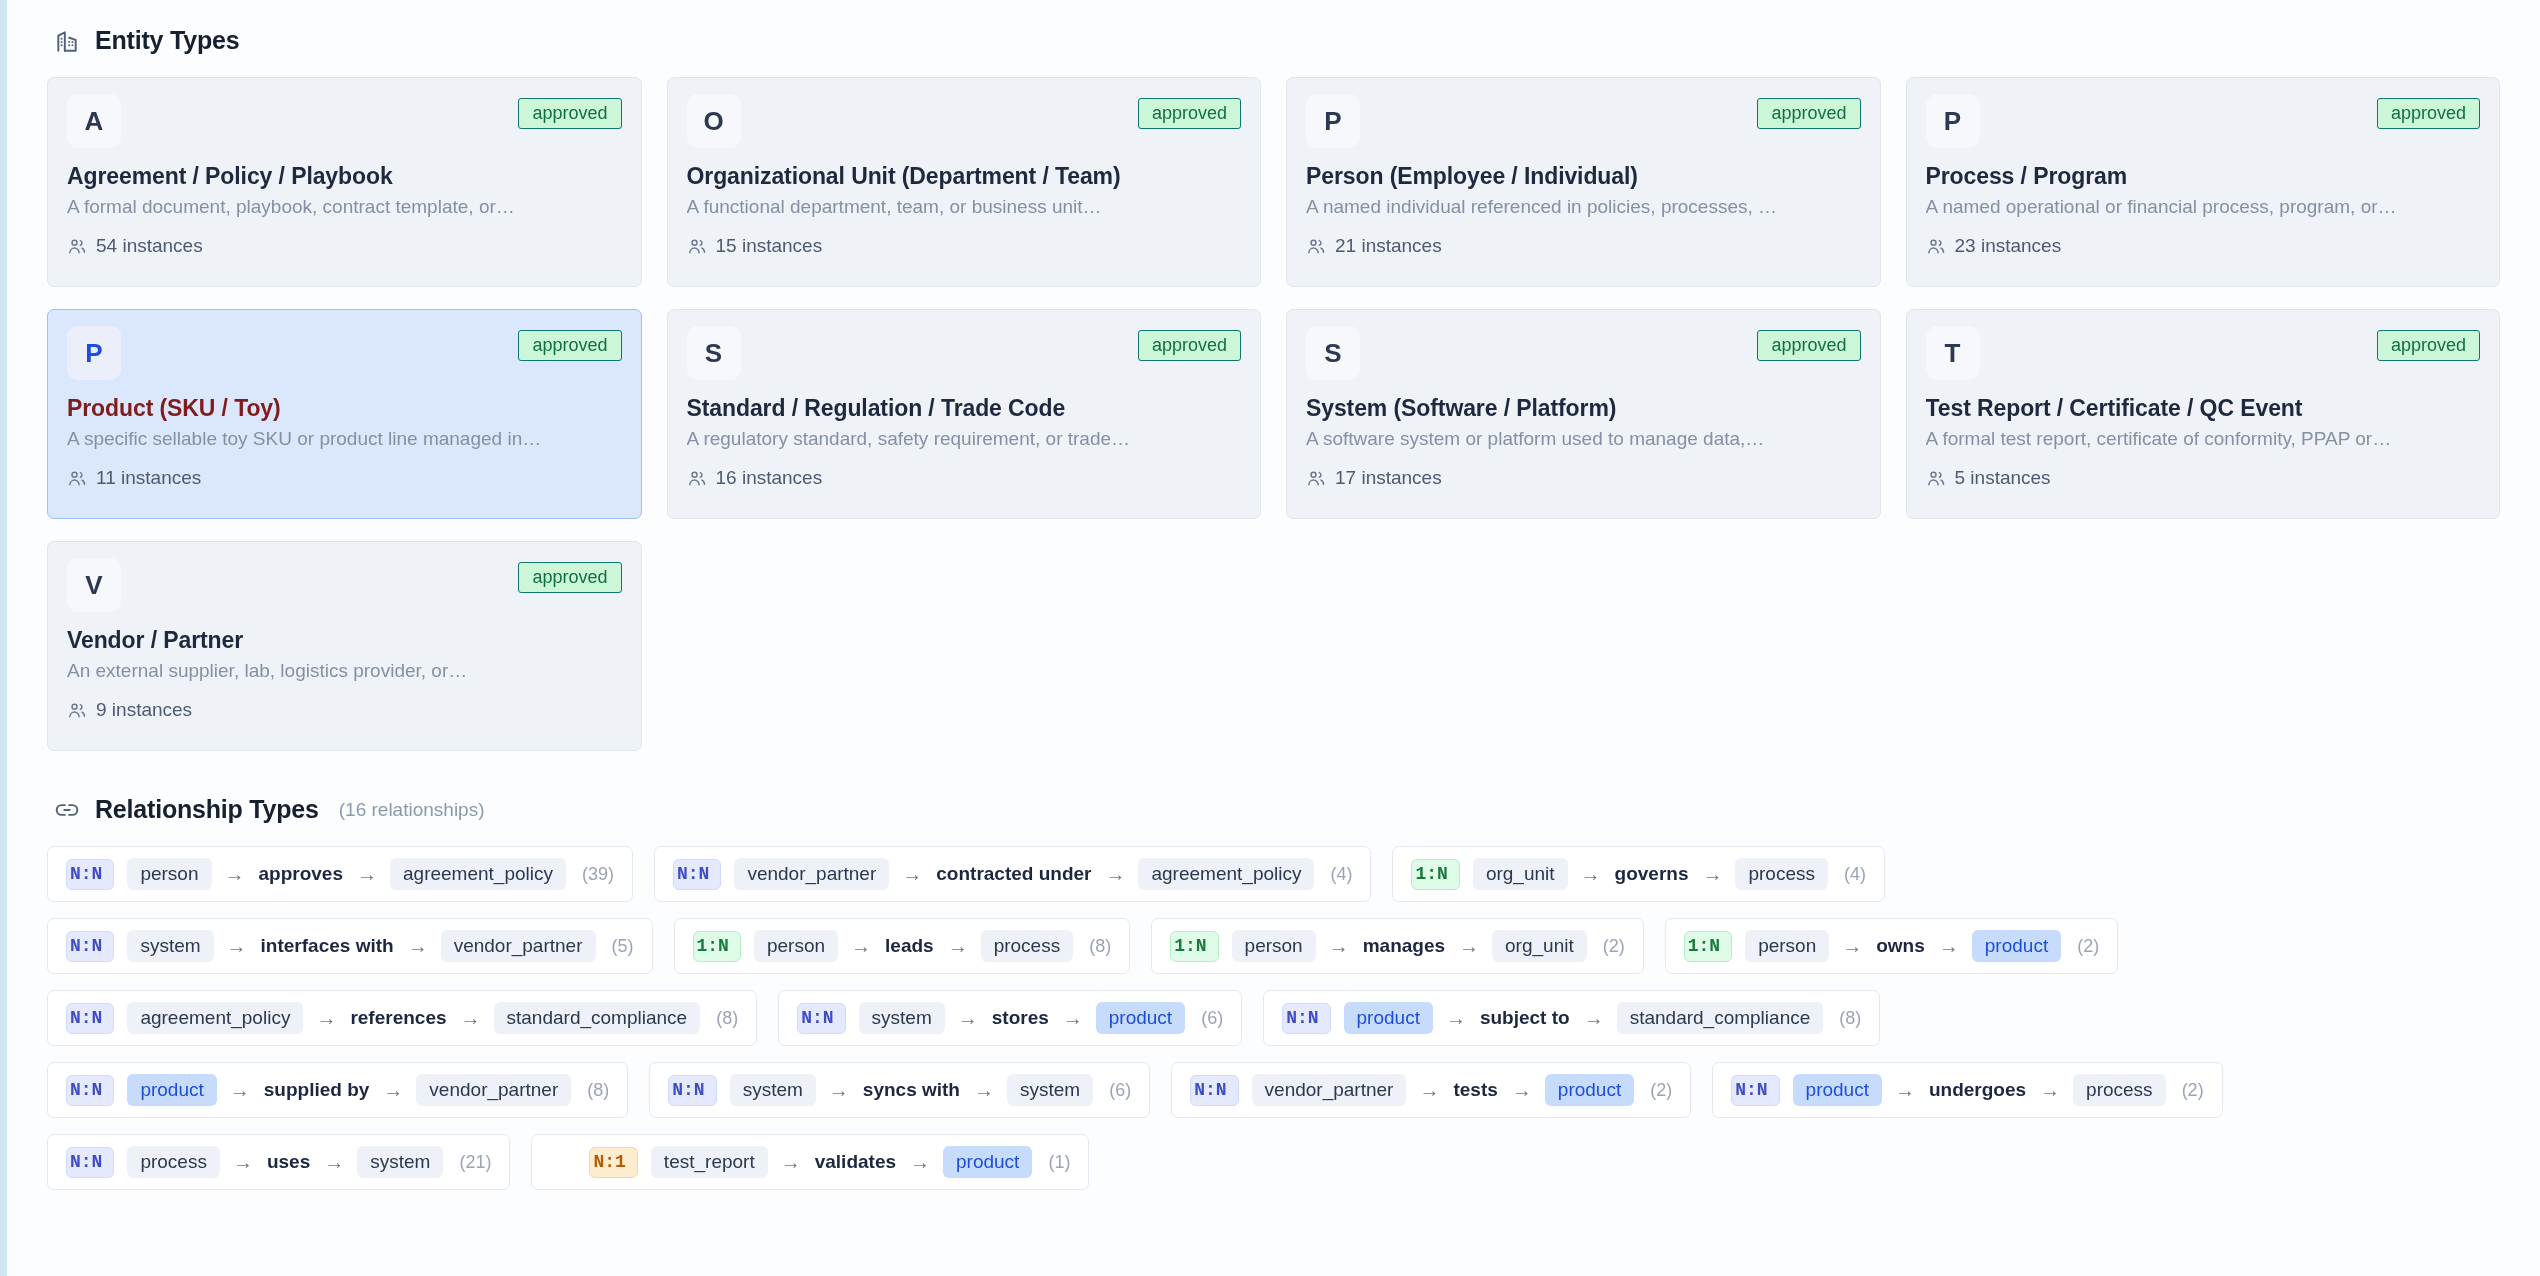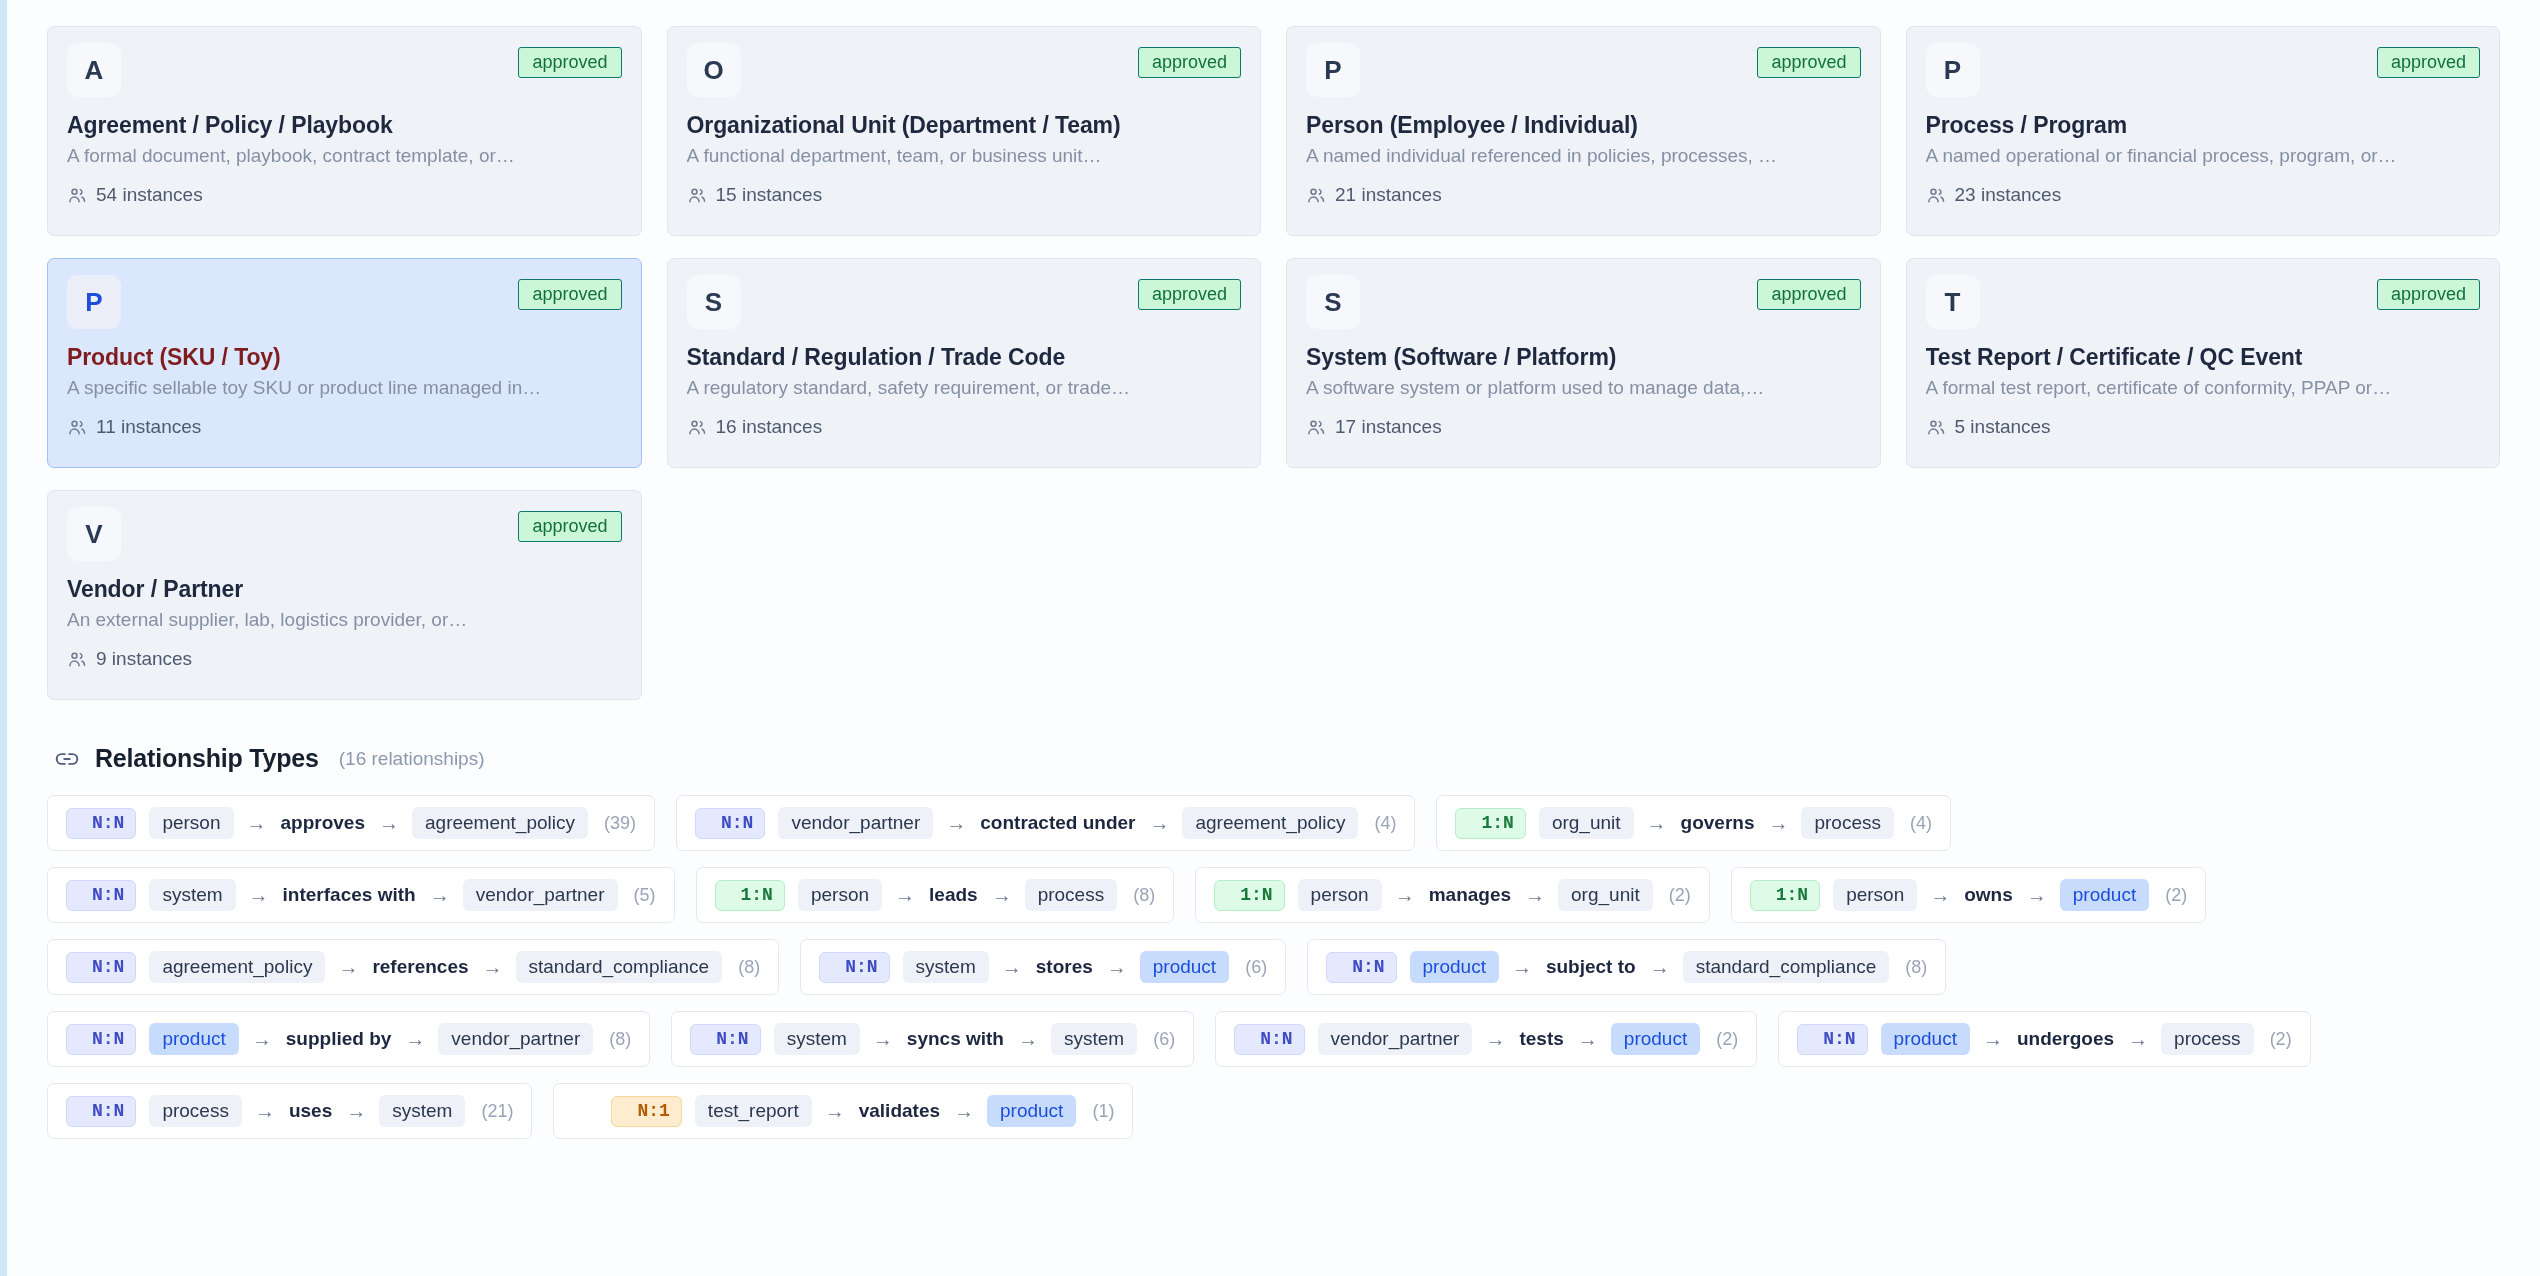--- a/index.html
+++ b/index.html
@@ -148,21 +148,21 @@
     padding: 11px 18px;
     display: flex;
     align-items: center;
     gap: 13px;
     white-space: nowrap;
     box-sizing: border-box;
   }
   .card-badge {
     font-size: 18px;
     font-weight: bold;
-    padding: 5px 11px 6px 25px;
+    padding: 5px 11px 6px 3px;
     border-radius: 6px;
     line-height: 1;
     font-family: "Liberation Mono", monospace;
   }
   .card-badge.nn { background: #e4e9fe; border: 1px solid #cfd9fb; color: #3f4dc4; }
   .card-badge.n1c { background: #ddfbe6; border: 1px solid #b5eec8; color: #1a7a3d; }
   .card-badge.n1o { background: #fdeccd; border: 1px solid #f8d79a; color: #b65b05; margin-left: 39px; }
   .ent-pill {
     background: #eef1f7;
     color: #2c3850;
@@ -194,20 +194,30 @@
     margin-left: 3px;
   }
 </style>
 </head>
 <body>
 
 <div class="left-rail"></div>
 
 <div class="page">
 
+  <div class="section-head">
+    <span class="ico">
+      <svg width="26" height="26" viewBox="0 0 24 24" fill="none" stroke="currentColor" stroke-width="1.8" stroke-linecap="round" stroke-linejoin="round">
+        <path d="M4 21V7l6-3v17"></path>
+          <path d="M10 21h10V11l-6-2"></path>
+        <path d="M7 10h0M7 13h0M7 16h0M14 13h0M17 13h0M14 16h0M17 16h0"></path>
+      </svg>
+    </span>
+    <span class="title">Entity Types</span>
+  </div>
 
   <div class="entity-grid">
       <div class="ecard">
         <div class="ecard-top">
           <div class="avatar">A</div>
           <div class="badge-approved">approved</div>
         </div>
         <div class="ecard-name">Agreement / Policy / Playbook</div>
         <div class="ecard-desc">A formal document, playbook, contract template, or…</div>
         <div class="ecard-foot">

